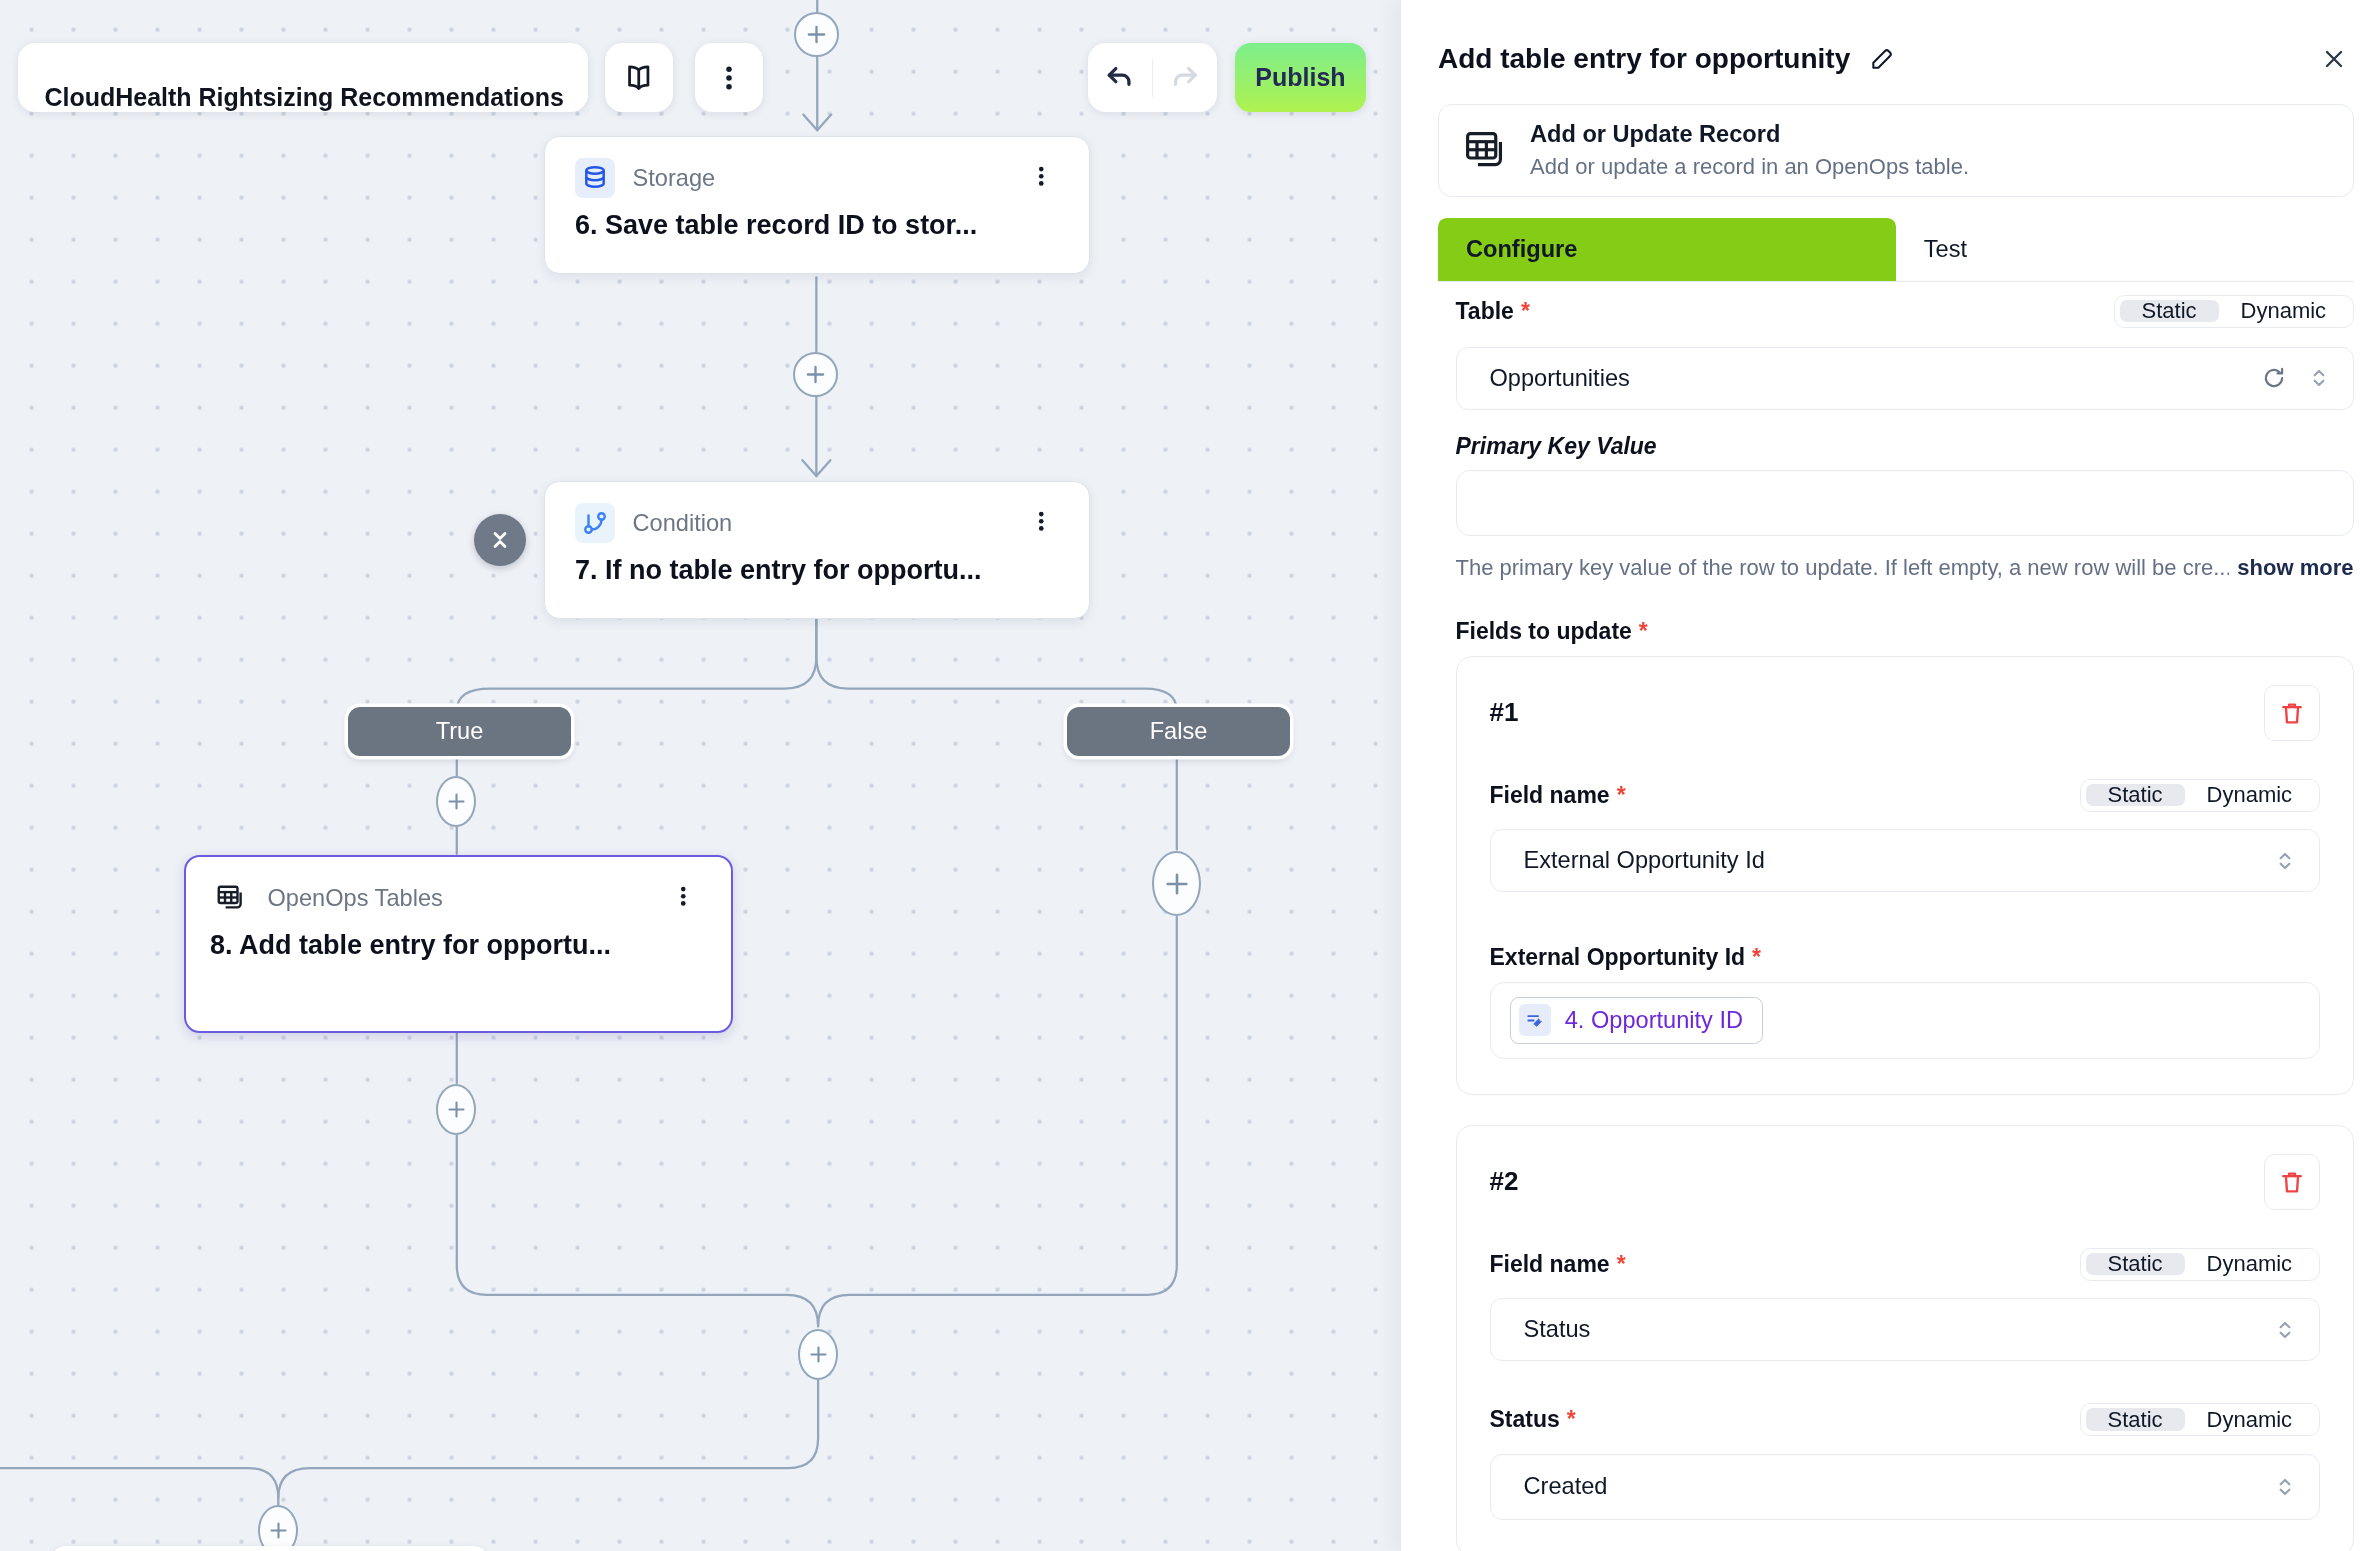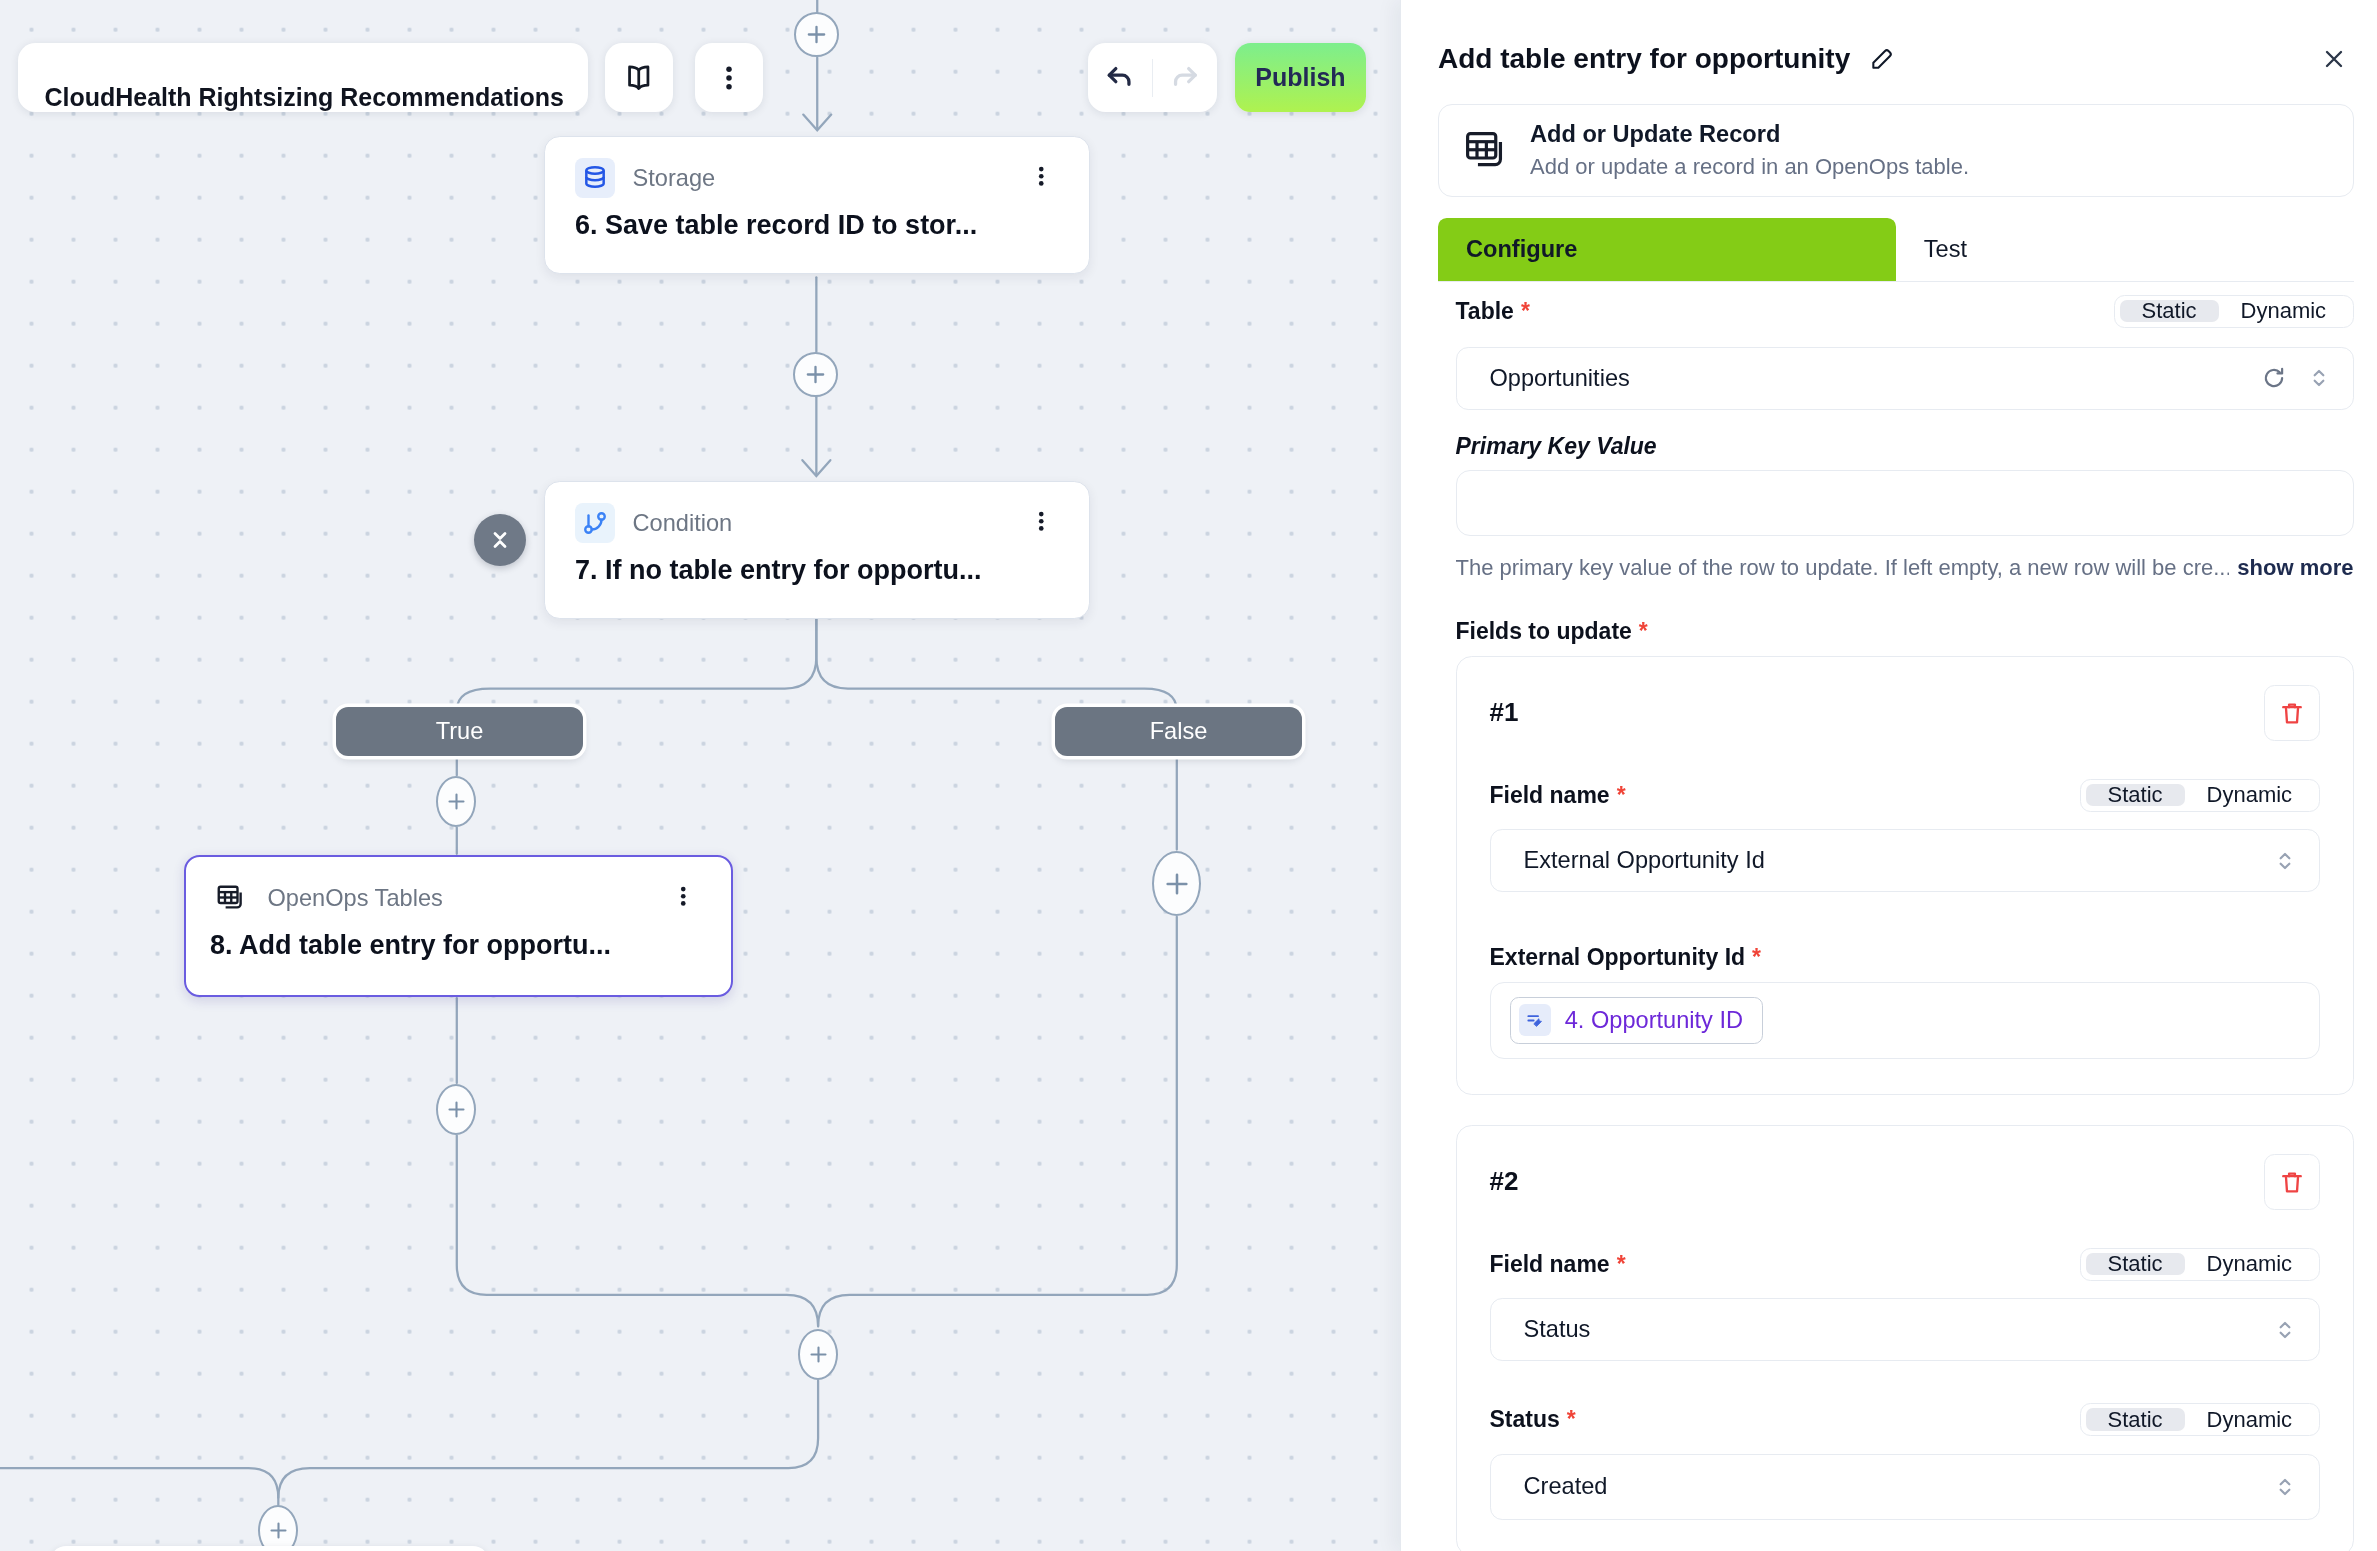--- a/index.html
+++ b/index.html
@@ -24,23 +24,24 @@
   .node-head { display:flex; align-items:center; gap:17.5px; }
   .icon-chip { width:40px; height:40px; border-radius:7.9px; display:flex; align-items:center; justify-content:center; flex:0 0 auto; }
   .icon-chip.storage { background:#e7eefb; }
   .icon-chip.condition { background:#e9f3fc; }
   .icon-chip.plain { background:transparent; }
   .node-type { font-size:23.6px; color:#6d7684; }
   .node-kebab { margin-left:auto; background:none; border:none; cursor:pointer; padding:5.2px; }
   .node-title { margin-top:12.2px; font-size:27px; font-weight:700; color:#0c111d; white-space:nowrap; overflow:hidden; }
 
   .branch-pill {
-    position:absolute; width:247px; height:49px; background:#6b7582; border-radius:12.2px;
+    position:absolute; width:223px; height:49px; background:#6b7582; border-radius:12.2px;
     color:#fff; font-size:23.6px; display:flex; align-items:center; justify-content:center;
     box-shadow:0 0 0 3.5px #fff, 0 3.5px 8.7px rgba(22,34,51,.18);
+    margin-left:12px;
   }
   .collapse-badge {
     position:absolute; left:474px; top:514px; width:52px; height:52px; border-radius:50%;
     background:#6f7987; border:none; display:flex; align-items:center; justify-content:center;
     box-shadow:0 2.6px 7px rgba(22,34,51,.22); cursor:pointer;
   }
 
   .plus {
     position:absolute; display:flex; align-items:center; justify-content:center;
     background:#fcfdfe; border:2.3px solid #93a6bb; border-radius:50%;
@@ -238,21 +239,21 @@
   <button class="collapse-badge">
     <svg width="30" height="30" viewBox="0 0 30 30" fill="none" stroke="#fff" stroke-width="2.8" stroke-linecap="round" stroke-linejoin="round">
       <path d="M10 8.5 15 13.5 20 8.5"></path>
         <path d="M10 21.5 15 16.5 20 21.5"></path>
     </svg>
   </button>
 
   <div class="branch-pill" style="left:336px; top:707px;">True</div>
   <div class="branch-pill" style="left:1055px; top:707px;">False</div>
 
-  <div class="node selected" style="left:184px; top:855px; width:549px; height:142px;padding-left:24px;">
+  <div class="node selected" style="left:184px; top:855px; width:549px; height:178px;padding-left:24px;">
     <div class="node-head">
       <span class="icon-chip plain">
         <svg width="30" height="30" viewBox="0 0 24 24" fill="none" stroke="#171c29" stroke-width="1.9" stroke-linejoin="round">
           <rect x="3" y="3" width="15" height="13" rx="1.5"></rect>
           <path d="M3 7.3h15"></path>
             <path d="M3 11.6h15"></path>
             <path d="M8 7.3V16"></path>
             <path d="M13 7.3V16"></path>
           <path d="M20.5 7.5v9.2a2.8 2.8 0 0 1-2.8 2.8H8.5"></path>
         </svg>

